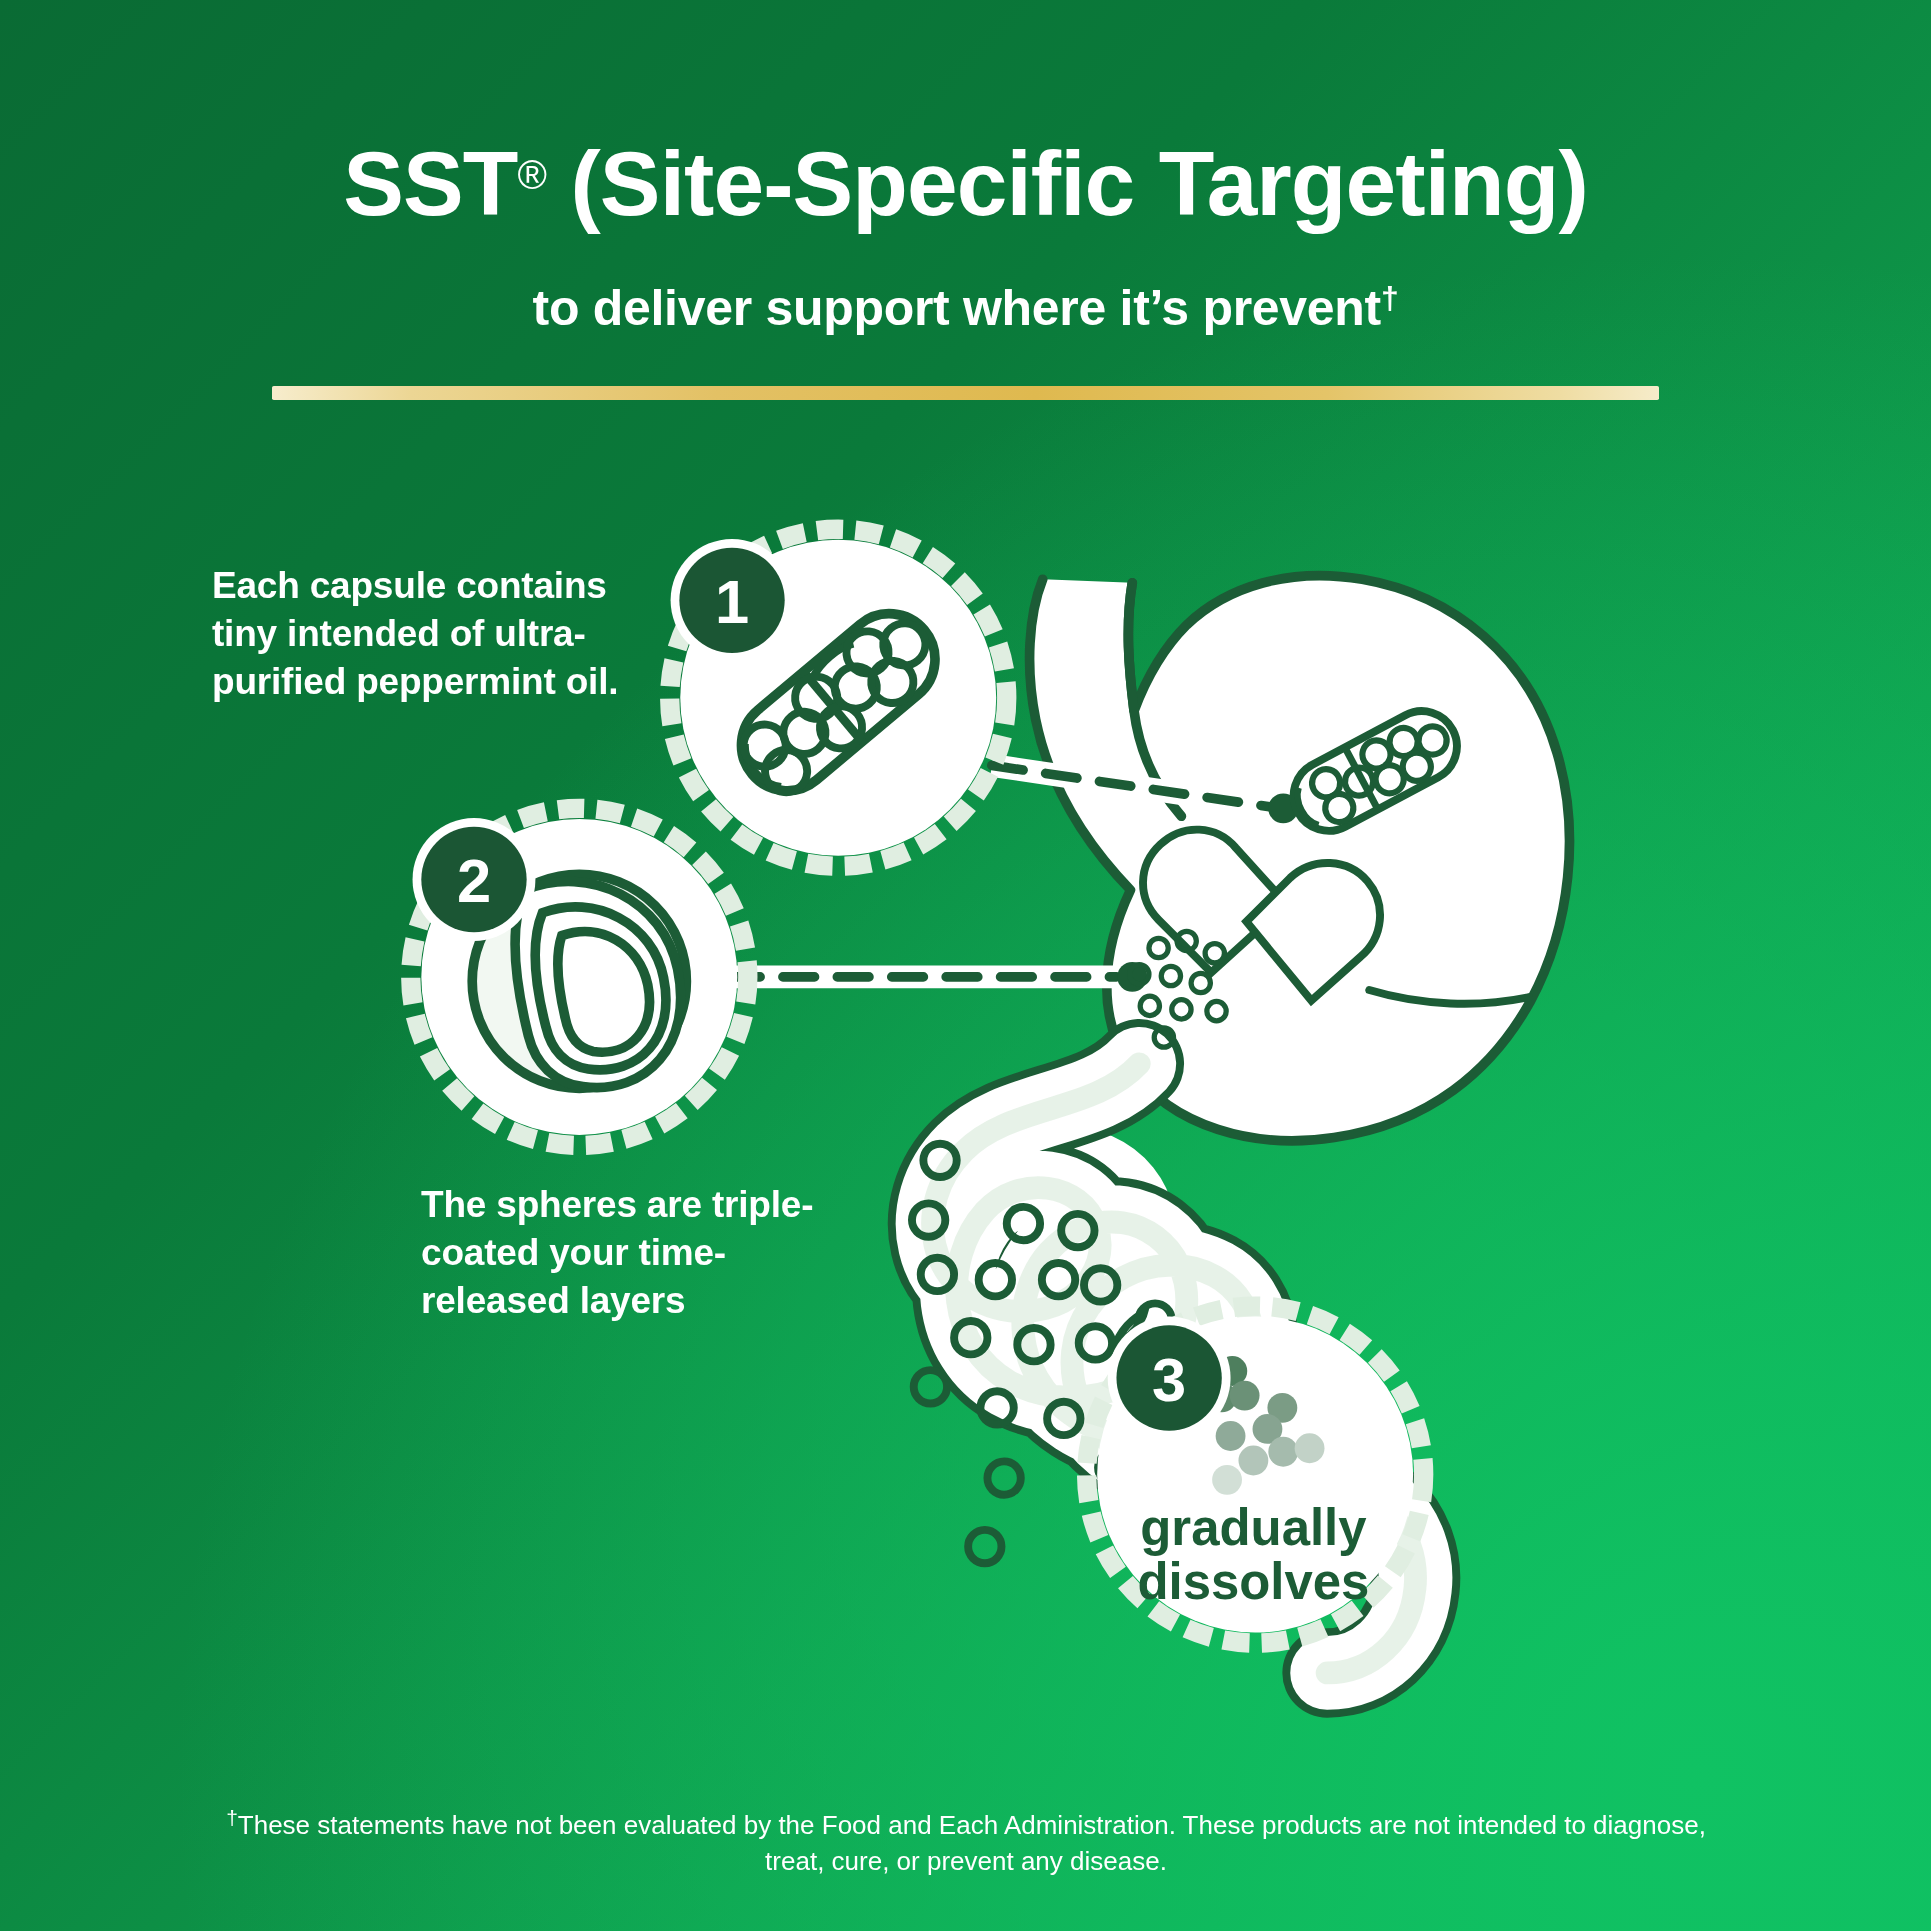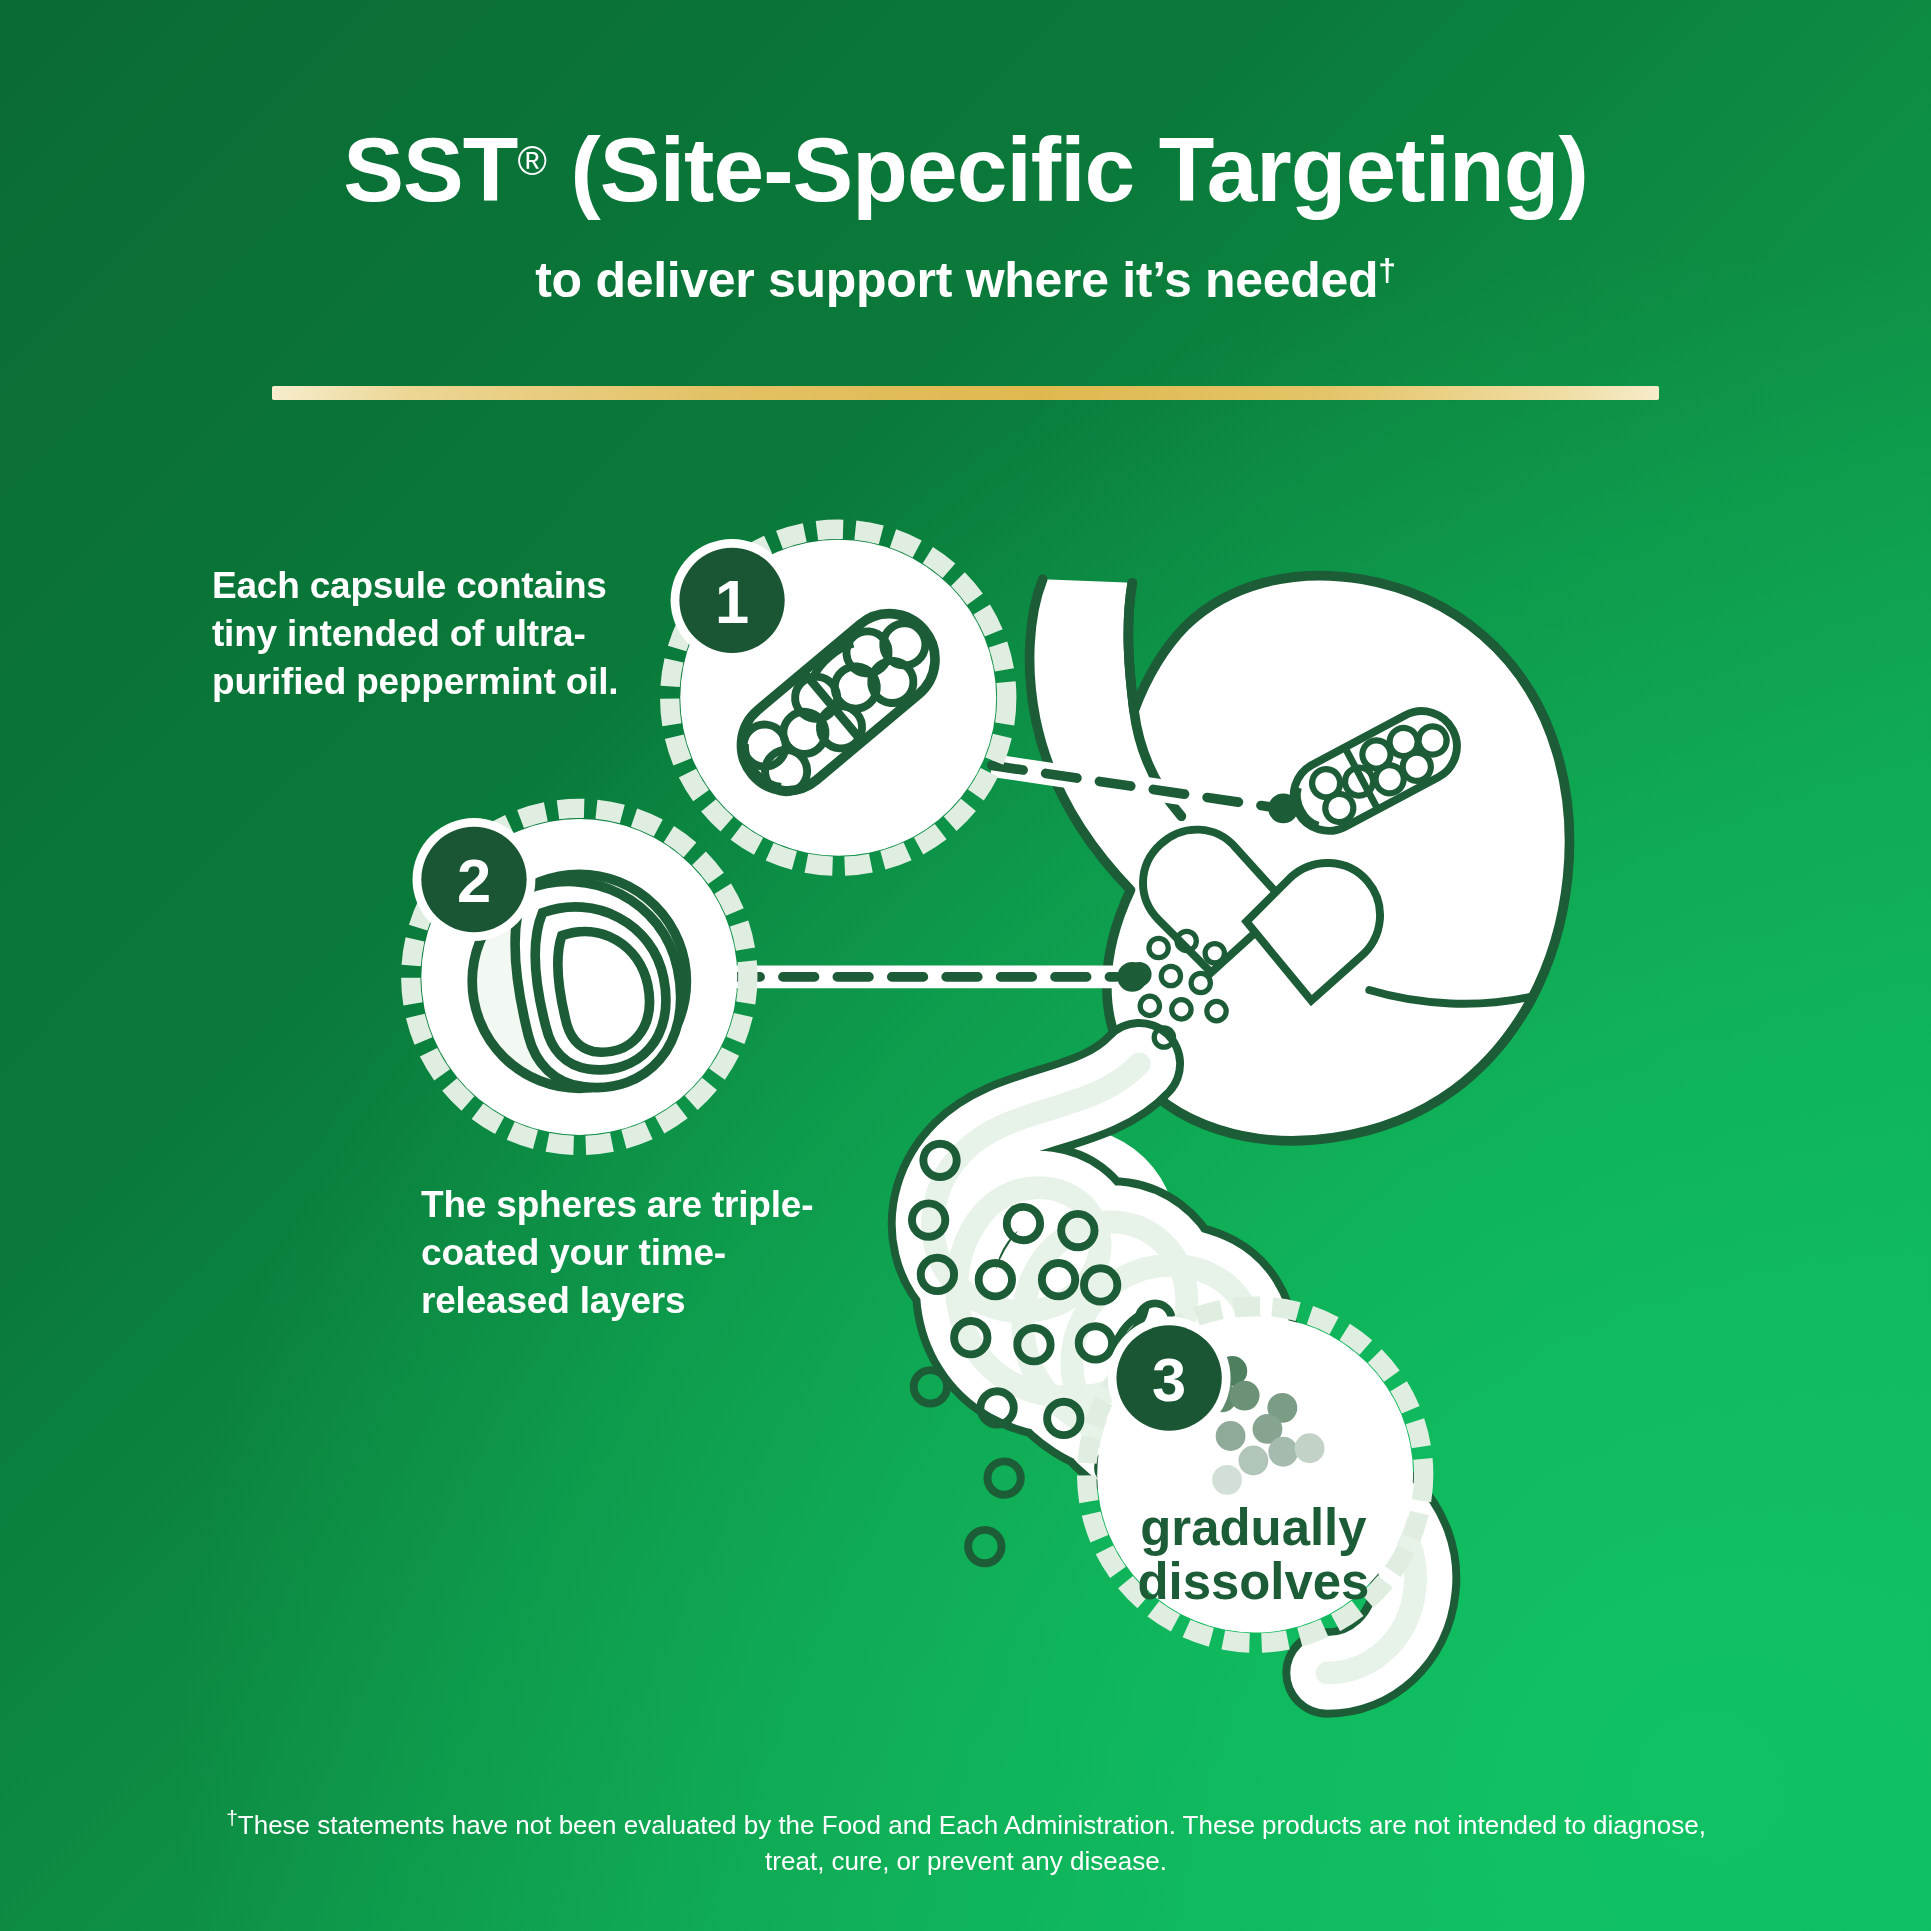--- a/index.html
+++ b/index.html
@@ -25,21 +25,21 @@
   }
 
   
   .header {
     position: absolute;
     left: 0; top: 0;
     width: 1931px;
     text-align: center;
   }
   .title {
-    margin: 3px;
+    margin: 17px;
     padding-top: 121px;
     color: #ffffff;
     font-size: 91px;
     font-weight: bold;
     letter-spacing: -0.9px;
     line-height: 1.0;
   }
   .title .reg {
     font-size: 40px;
     vertical-align: 26px;
@@ -110,21 +110,21 @@
   }
   .footer .dag { font-size: 21px; vertical-align: 8.8px; }
 </style>
 </head>
 <body>
 
 <div id="stage">
 
   <div class="header">
     <h1 class="title"><span>SST</span><span class="reg">®</span><span> (Site-Specific Targeting)</span></h1>
-    <h2 class="subtitle"><span>to deliver support where it’s needed</span><span class="dag">†</span></h2>
+    <h2 class="subtitle"><span>to deliver support where it’s prevent</span><span class="dag">†</span></h2>
   </div>
   <div class="gold-rule"></div>
 
   <svg id="diagram" viewBox="0 0 2200 2200">
     <defs>
 
       <style>
         .ink     { stroke:#1c5c36; fill:none; stroke-linecap:round; stroke-linejoin:round; }
         .inkfill { fill:#1c5c36; }
         .wfill   { fill:#ffffff; }

